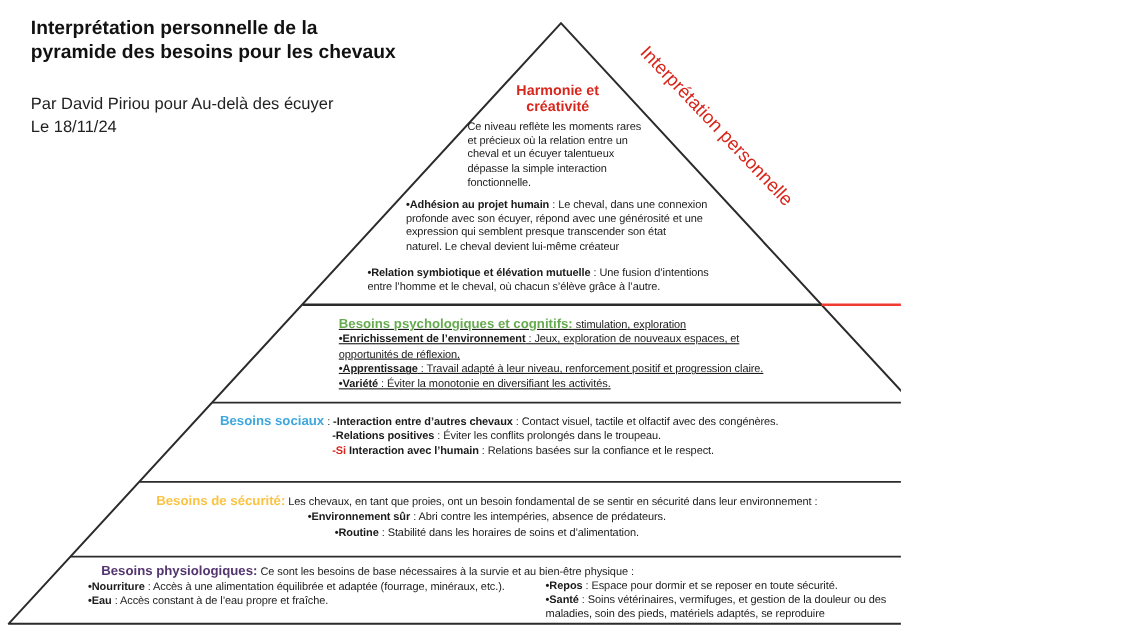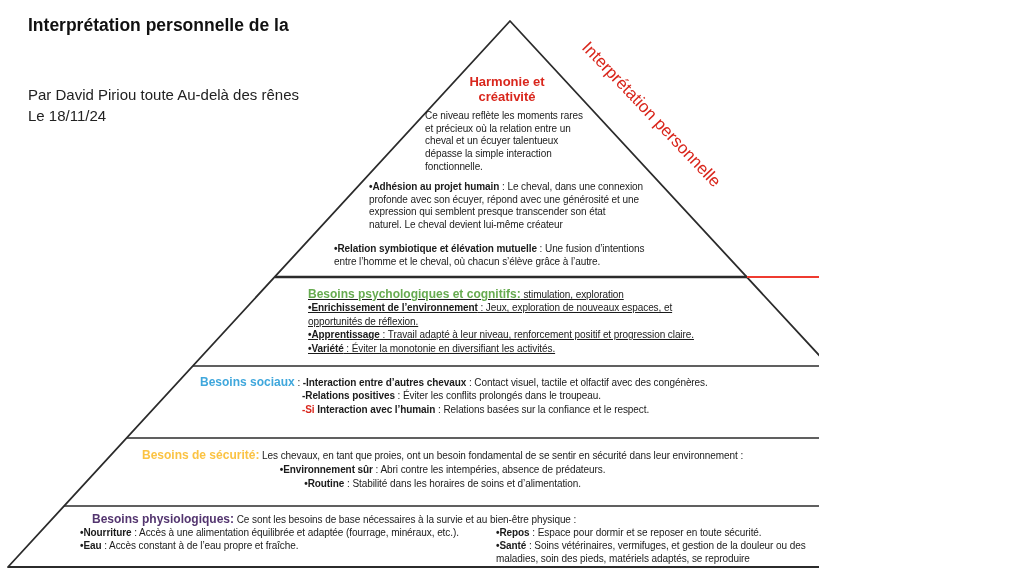--- a/index.html
+++ b/index.html
@@ -50,24 +50,25 @@
     <path d="M510,21 L8,567 L1015,567 Z" fill="none" stroke="var(--outline)" stroke-width="1.8" stroke-linejoin="round"></path>
     <line x1="275" y1="277" x2="747" y2="277" stroke="var(--outline)" stroke-width="2.4"></line>
     <line x1="193" y1="366" x2="829" y2="366" stroke="var(--outline)" stroke-width="1.5"></line>
     <line x1="127" y1="438" x2="896" y2="438" stroke="var(--outline)" stroke-width="1.5"></line>
     <line x1="64" y1="506" x2="959" y2="506" stroke="var(--outline)" stroke-width="1.5"></line>
     <line x1="747" y1="277" x2="948" y2="277" stroke="var(--red-line)" stroke-width="2.2"></line>
   </svg>
 
   <div class="abs title">
     <div>Interprétation personnelle de la</div>
+    <div>pyramide des besoins pour les chevaux</div>
   </div>
 
   <div class="abs byline">
-    <div>Par David Piriou toute Au-delà des rênes</div>
+    <div>Par David Piriou pour Au-delà des écuyer</div>
     <div>Le 18/11/24</div>
   </div>
 
   <div class="abs rich harmony-heading">
       <div class="line"><span>Harmonie et</span></div>
       <div class="line"><span>créativité</span></div>
     </div>
 
   <div class="abs rich body-txt harmony-intro">
       <div class="line"><span>Ce niveau reflète les moments rares</span></div>

